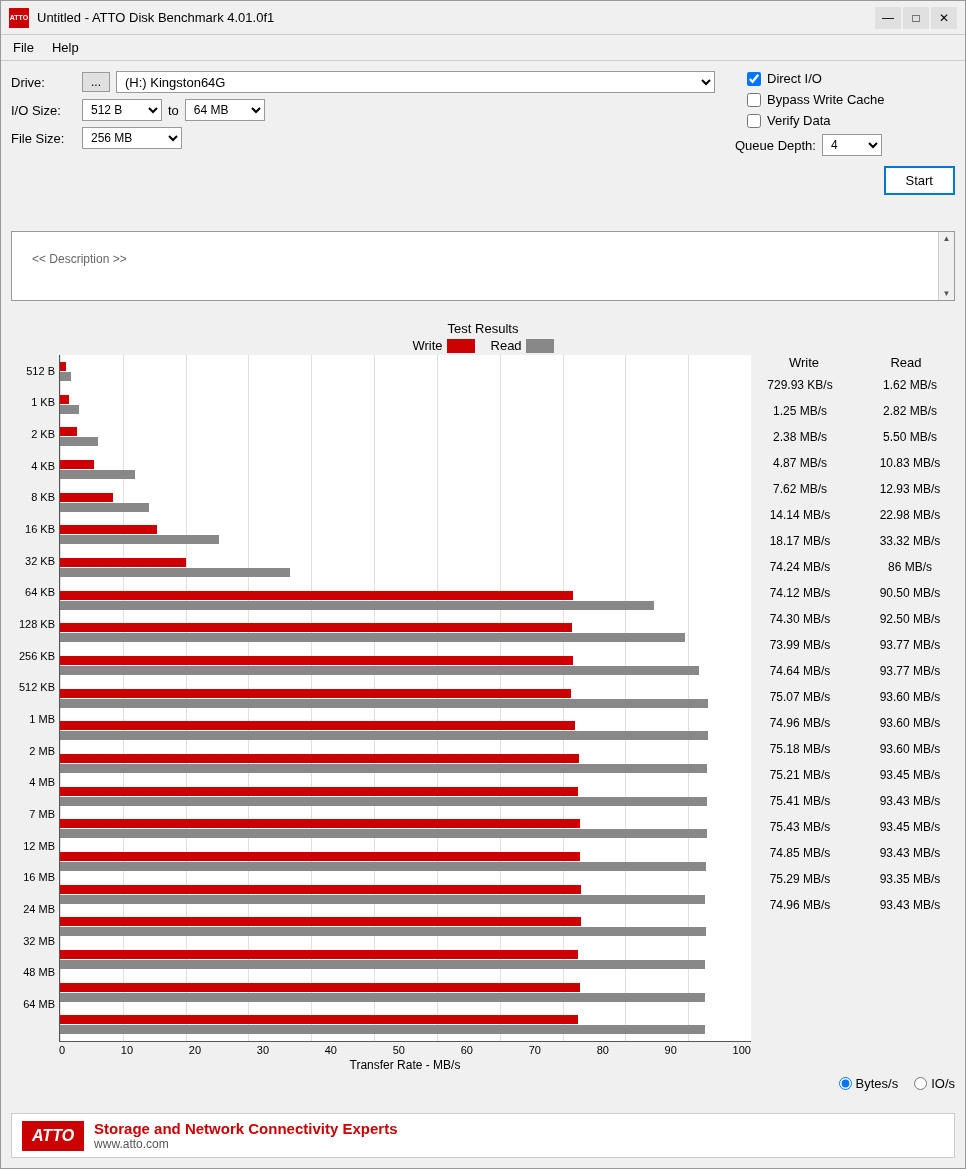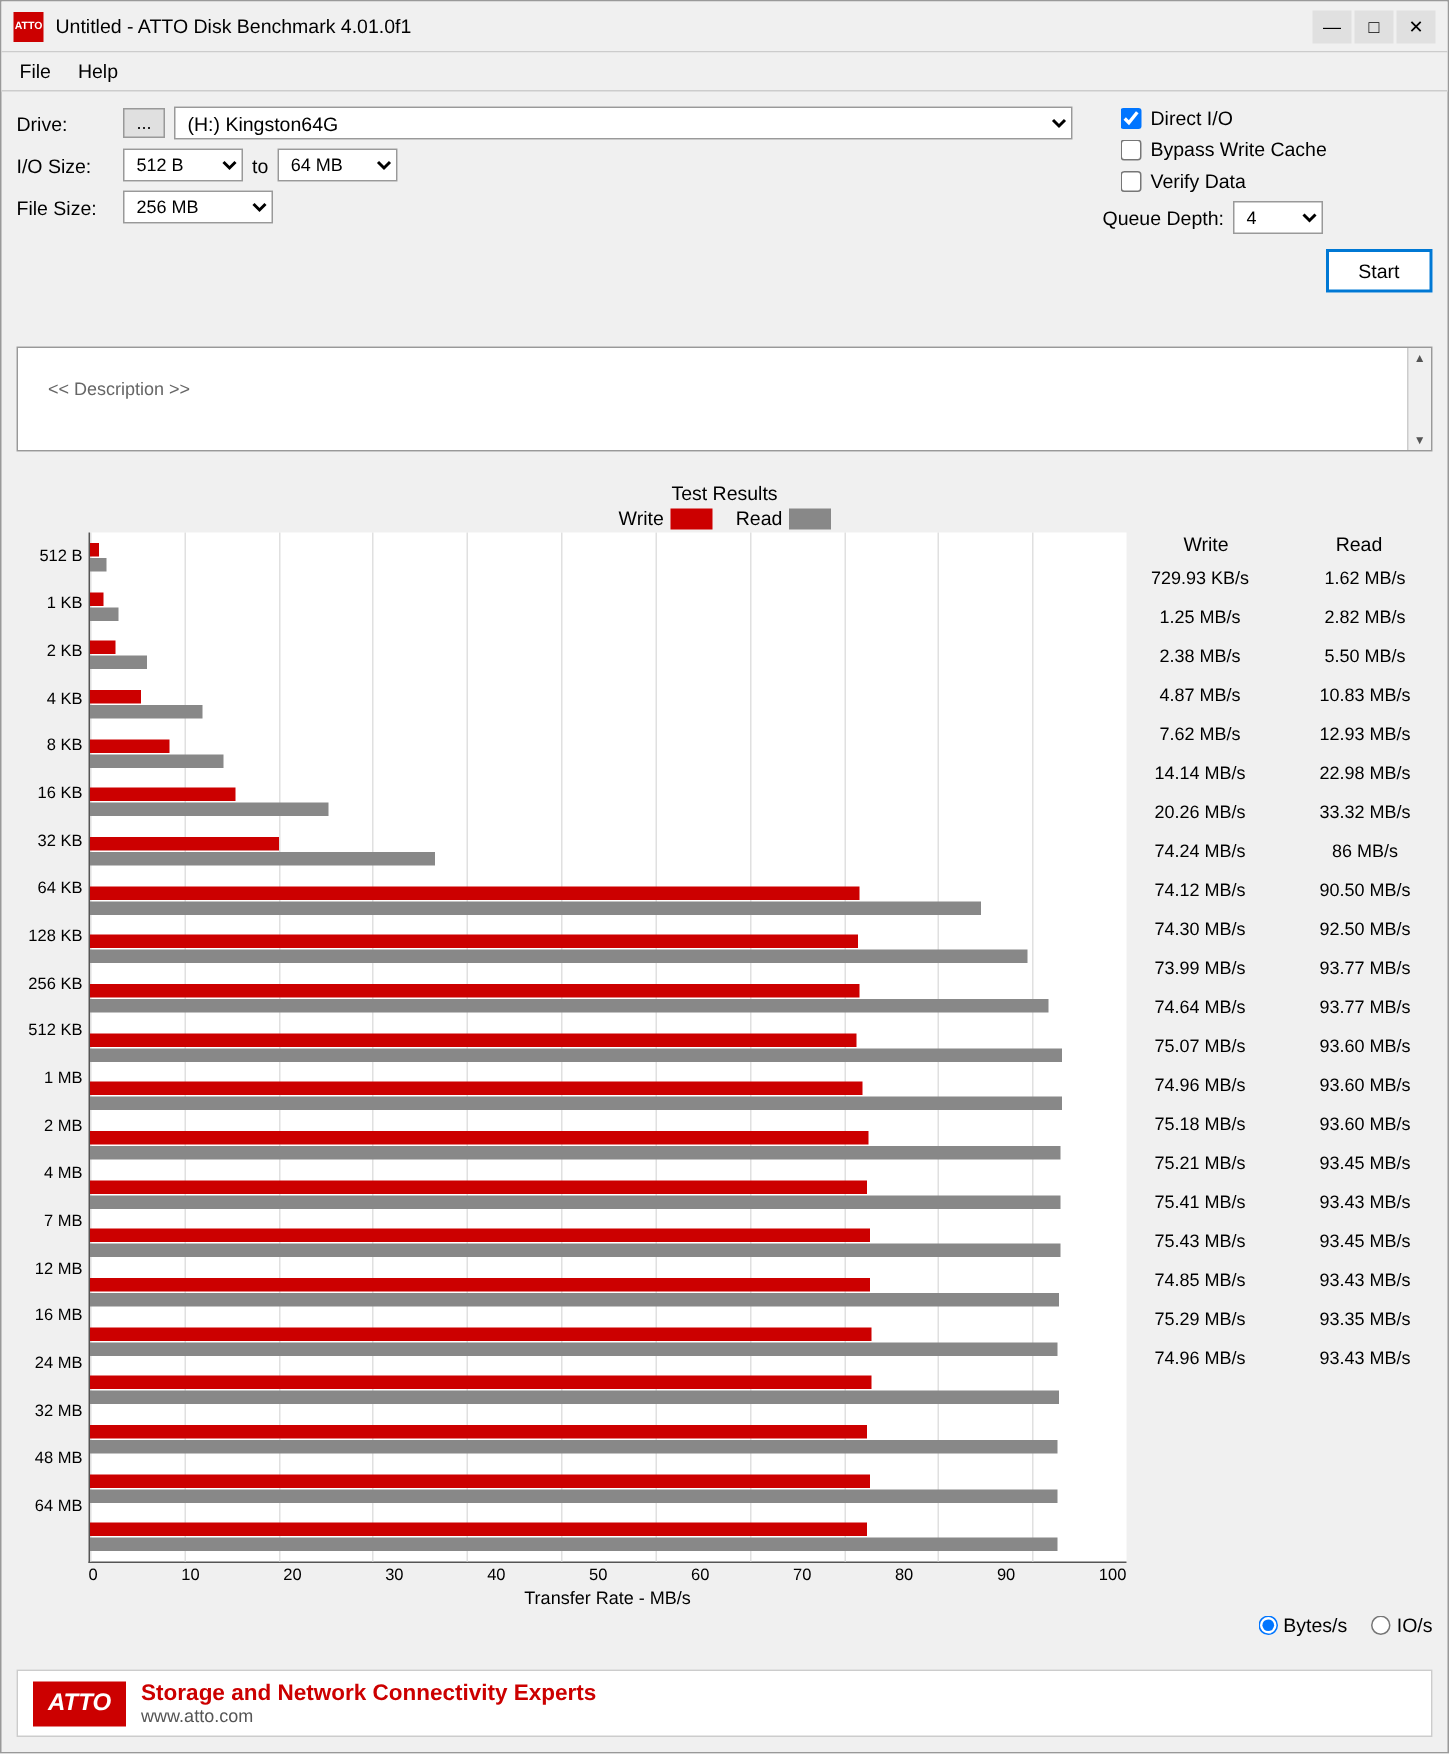--- a/index.html
+++ b/index.html
@@ -657,21 +657,21 @@
               </div>
               <div class="data-row">
                 <div class="data-cell">7.62 MB/s</div>
                 <div class="data-cell">12.93 MB/s</div>
               </div>
               <div class="data-row">
                 <div class="data-cell">14.14 MB/s</div>
                 <div class="data-cell">22.98 MB/s</div>
               </div>
               <div class="data-row">
-                <div class="data-cell">20.26 MB/s</div>
+                <div class="data-cell">18.17 MB/s</div>
                 <div class="data-cell">33.32 MB/s</div>
               </div>
               <div class="data-row">
                 <div class="data-cell">74.24 MB/s</div>
                 <div class="data-cell">86 MB/s</div>
               </div>
               <div class="data-row">
                 <div class="data-cell">74.12 MB/s</div>
                 <div class="data-cell">90.50 MB/s</div>
               </div>

